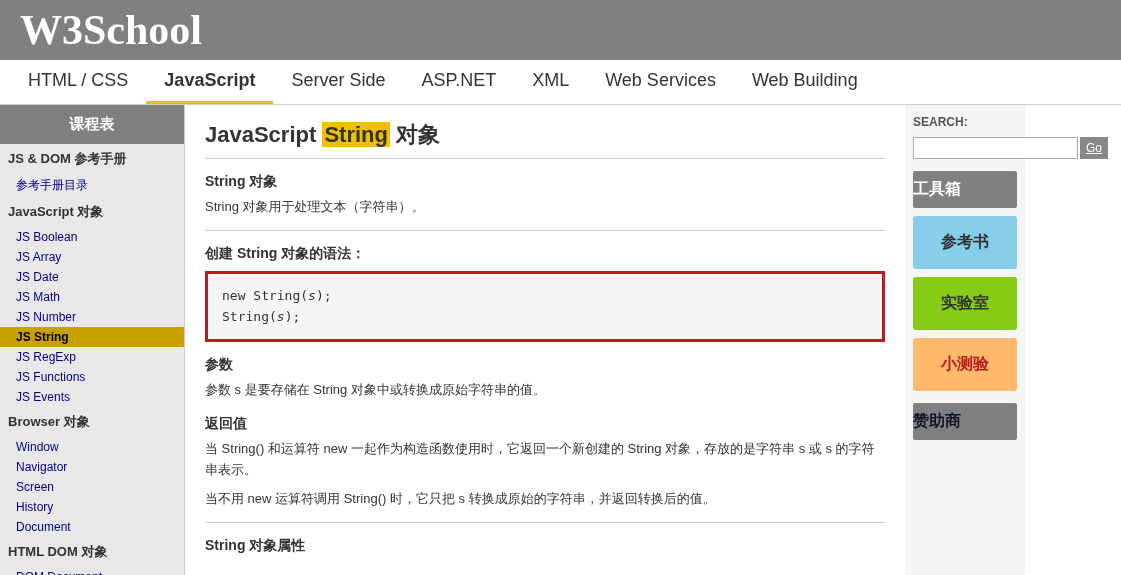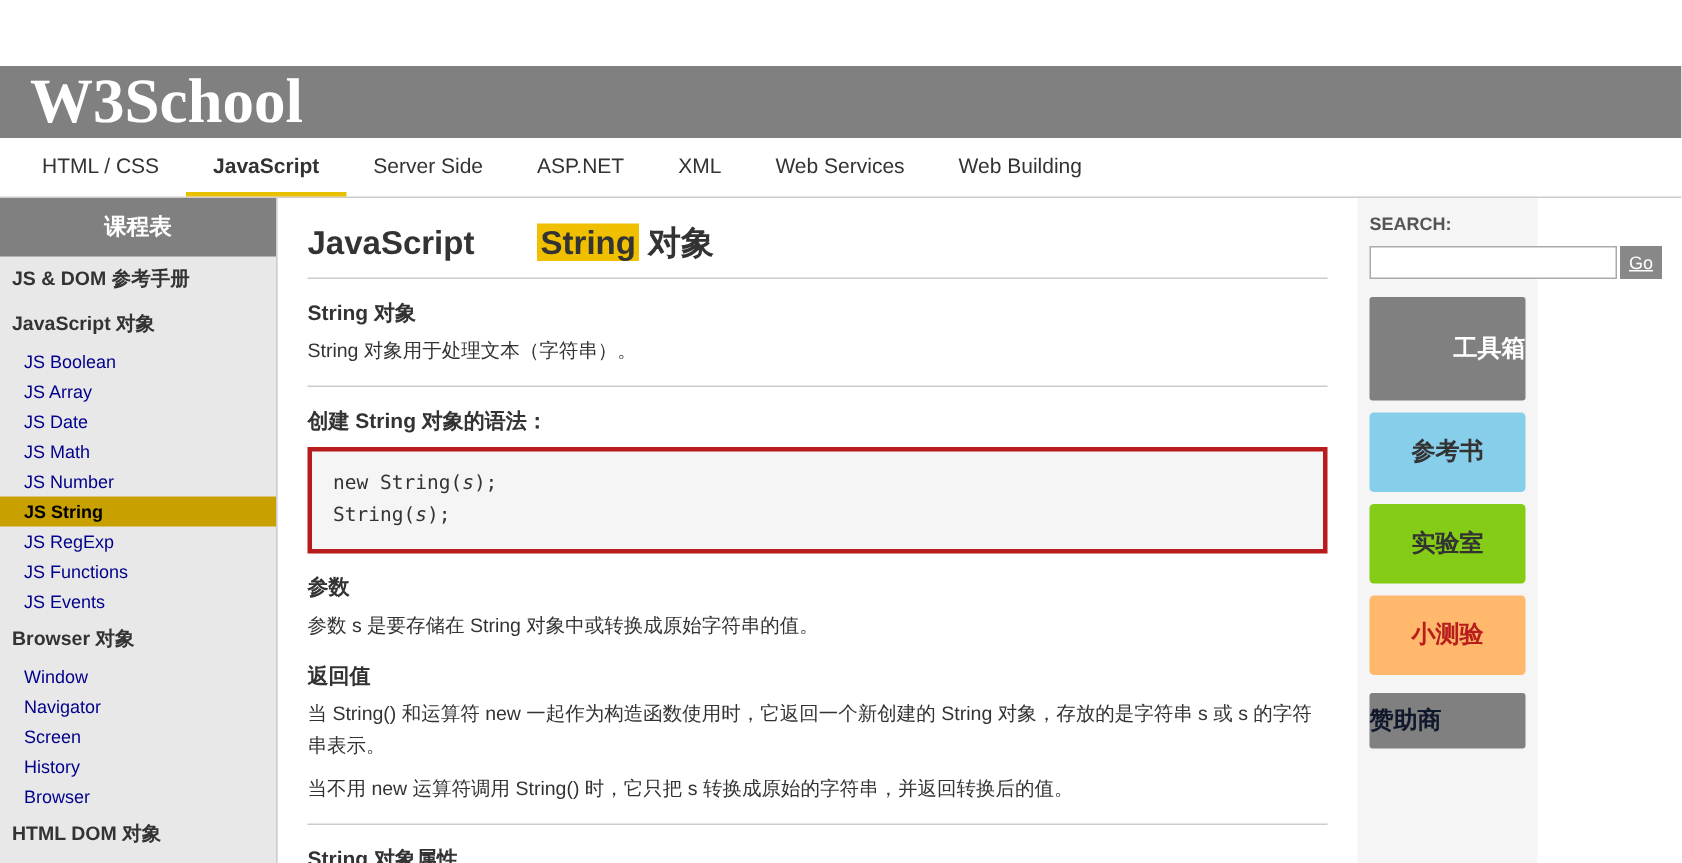--- a/index.html
+++ b/index.html
@@ -1,43 +1,42 @@
 <!DOCTYPE html>
 <html><head>
   <meta charset="utf-8">
   <style>
     * { margin: 0; padding: 0; box-sizing: border-box; }
     body { font-family: Arial, sans-serif; font-size: 13px; color: #333; background: #fff; }
 
     
     .header {
       background: #808080;
-      height: 48px;
+      height: 60px;
       display: flex;
       align-items: center;
       padding-left: 20px;
-      margin-top: 44px;
     }
     .header-logo {
       font-size: 42px;
       font-weight: bold;
       color: #fff;
       font-family: 'Times New Roman', serif;
     }
 
     
     .nav-bar {
       display: flex;
       border-bottom: 1px solid #ccc;
       background: #fff;
       padding: 0 10px;
     }
     .nav-item {
       padding: 10px 18px;
-      font-size: 14px;
+      font-size: 18px;
       color: #333;
       cursor: pointer;
       text-decoration: none;
       display: block;
     }
     .nav-item.active {
       color: #333;
       border-bottom: 3px solid #e8c000;
       font-weight: bold;
     }
@@ -95,21 +94,20 @@
     .content-title {
       font-size: 22px;
       color: #333;
       margin-bottom: 12px;
       padding-bottom: 8px;
       border-bottom: 1px solid #ccc;
     }
     .content-title .highlight {
       background: #f0c000;
       padding: 0 2px;
-      margin-left: 36px;
     }
     .section-heading {
       font-size: 14px;
       font-weight: bold;
       margin: 14px 0 6px 0;
     }
     .section-text {
       font-size: 13px;
       line-height: 1.6;
       margin-bottom: 8px;
@@ -163,22 +161,22 @@
       border: none;
       padding: 3px 6px;
       font-size: 12px;
       cursor: pointer;
       text-decoration: underline;
     }
     .toolbox-title {
       background: #808080;
       color: #fff;
       width: 100%;
-      text-align: right;
-      padding: 24px 0;
+      text-align: left;
+      padding: 8px 0;
       font-size: 16px;
       font-weight: bold;
       border-radius: 2px;
       margin-top: 4px;
     }
     .tool-btn {
       width: 100%;
       padding: 16px 0;
       text-align: center;
       font-size: 16px;
@@ -219,38 +217,39 @@
   <a class="nav-item">Web Services</a>
   <a class="nav-item">Web Building</a>
 </nav>
 
 <div class="main-layout">
 
   <div class="sidebar">
     <div class="sidebar-title">课程表</div>
 
     <div class="sidebar-section-header">JS &amp; DOM 参考手册</div>
+    <a class="sidebar-link">参考手册目录</a>
 
     <div class="sidebar-section-header">JavaScript 对象</div>
     <a class="sidebar-link">JS Boolean</a>
     <a class="sidebar-link">JS Array</a>
     <a class="sidebar-link">JS Date</a>
     <a class="sidebar-link">JS Math</a>
     <a class="sidebar-link">JS Number</a>
     <a class="sidebar-link active">JS String</a>
     <a class="sidebar-link">JS RegExp</a>
     <a class="sidebar-link">JS Functions</a>
     <a class="sidebar-link">JS Events</a>
 
     <div class="sidebar-section-header">Browser 对象</div>
     <a class="sidebar-link">Window</a>
     <a class="sidebar-link">Navigator</a>
     <a class="sidebar-link">Screen</a>
     <a class="sidebar-link">History</a>
-    <a class="sidebar-link">Browser</a>
+    <a class="sidebar-link">Document</a>
 
     <div class="sidebar-section-header">HTML DOM 对象</div>
     <a class="sidebar-link">DOM Document</a>
 
   </div>
 
   <div class="content">
     <h1 class="content-title">
       <span>JavaScript </span><span class="highlight">String</span><span> 对象</span>
     </h1>

